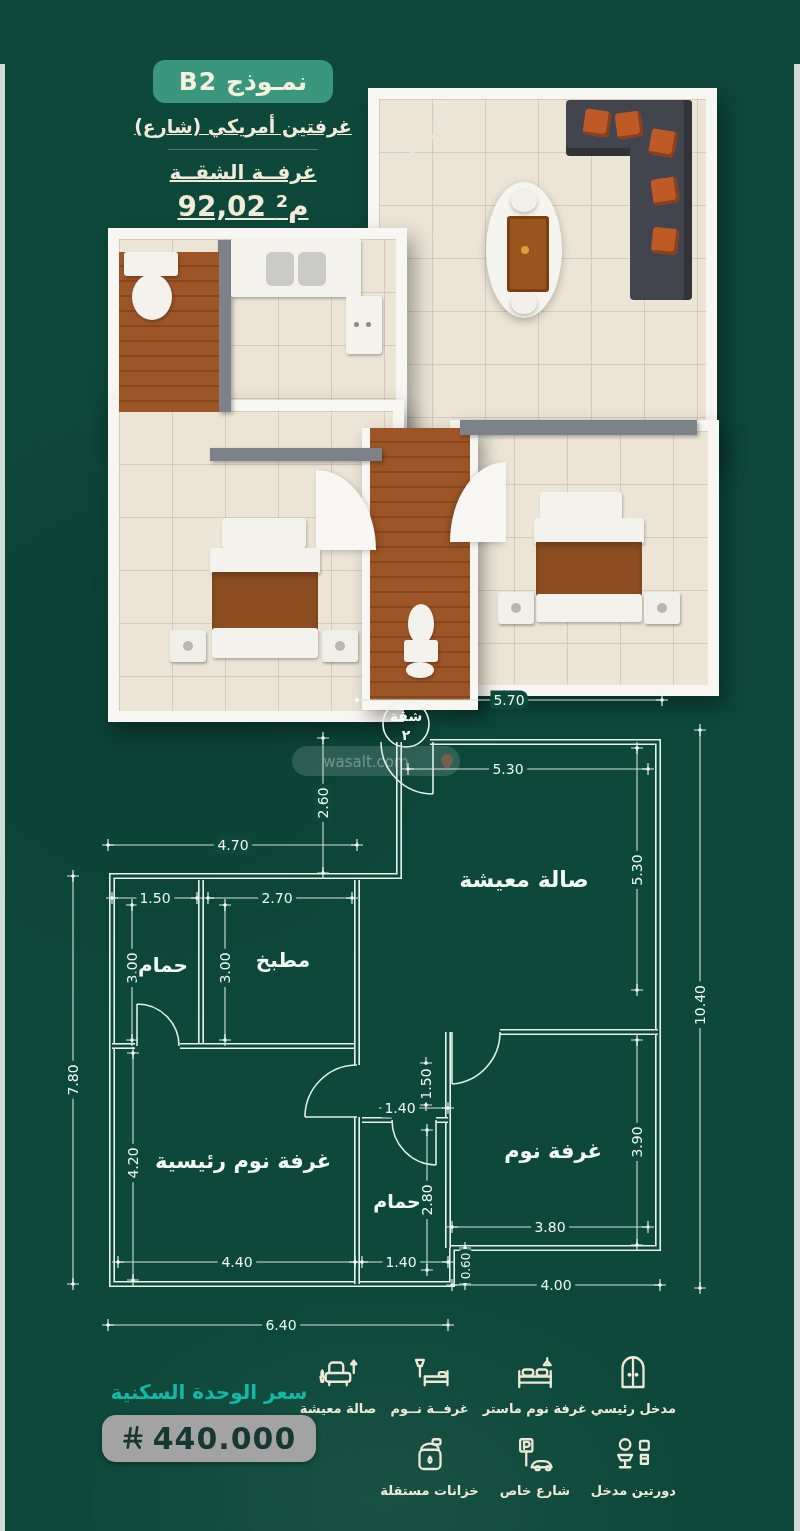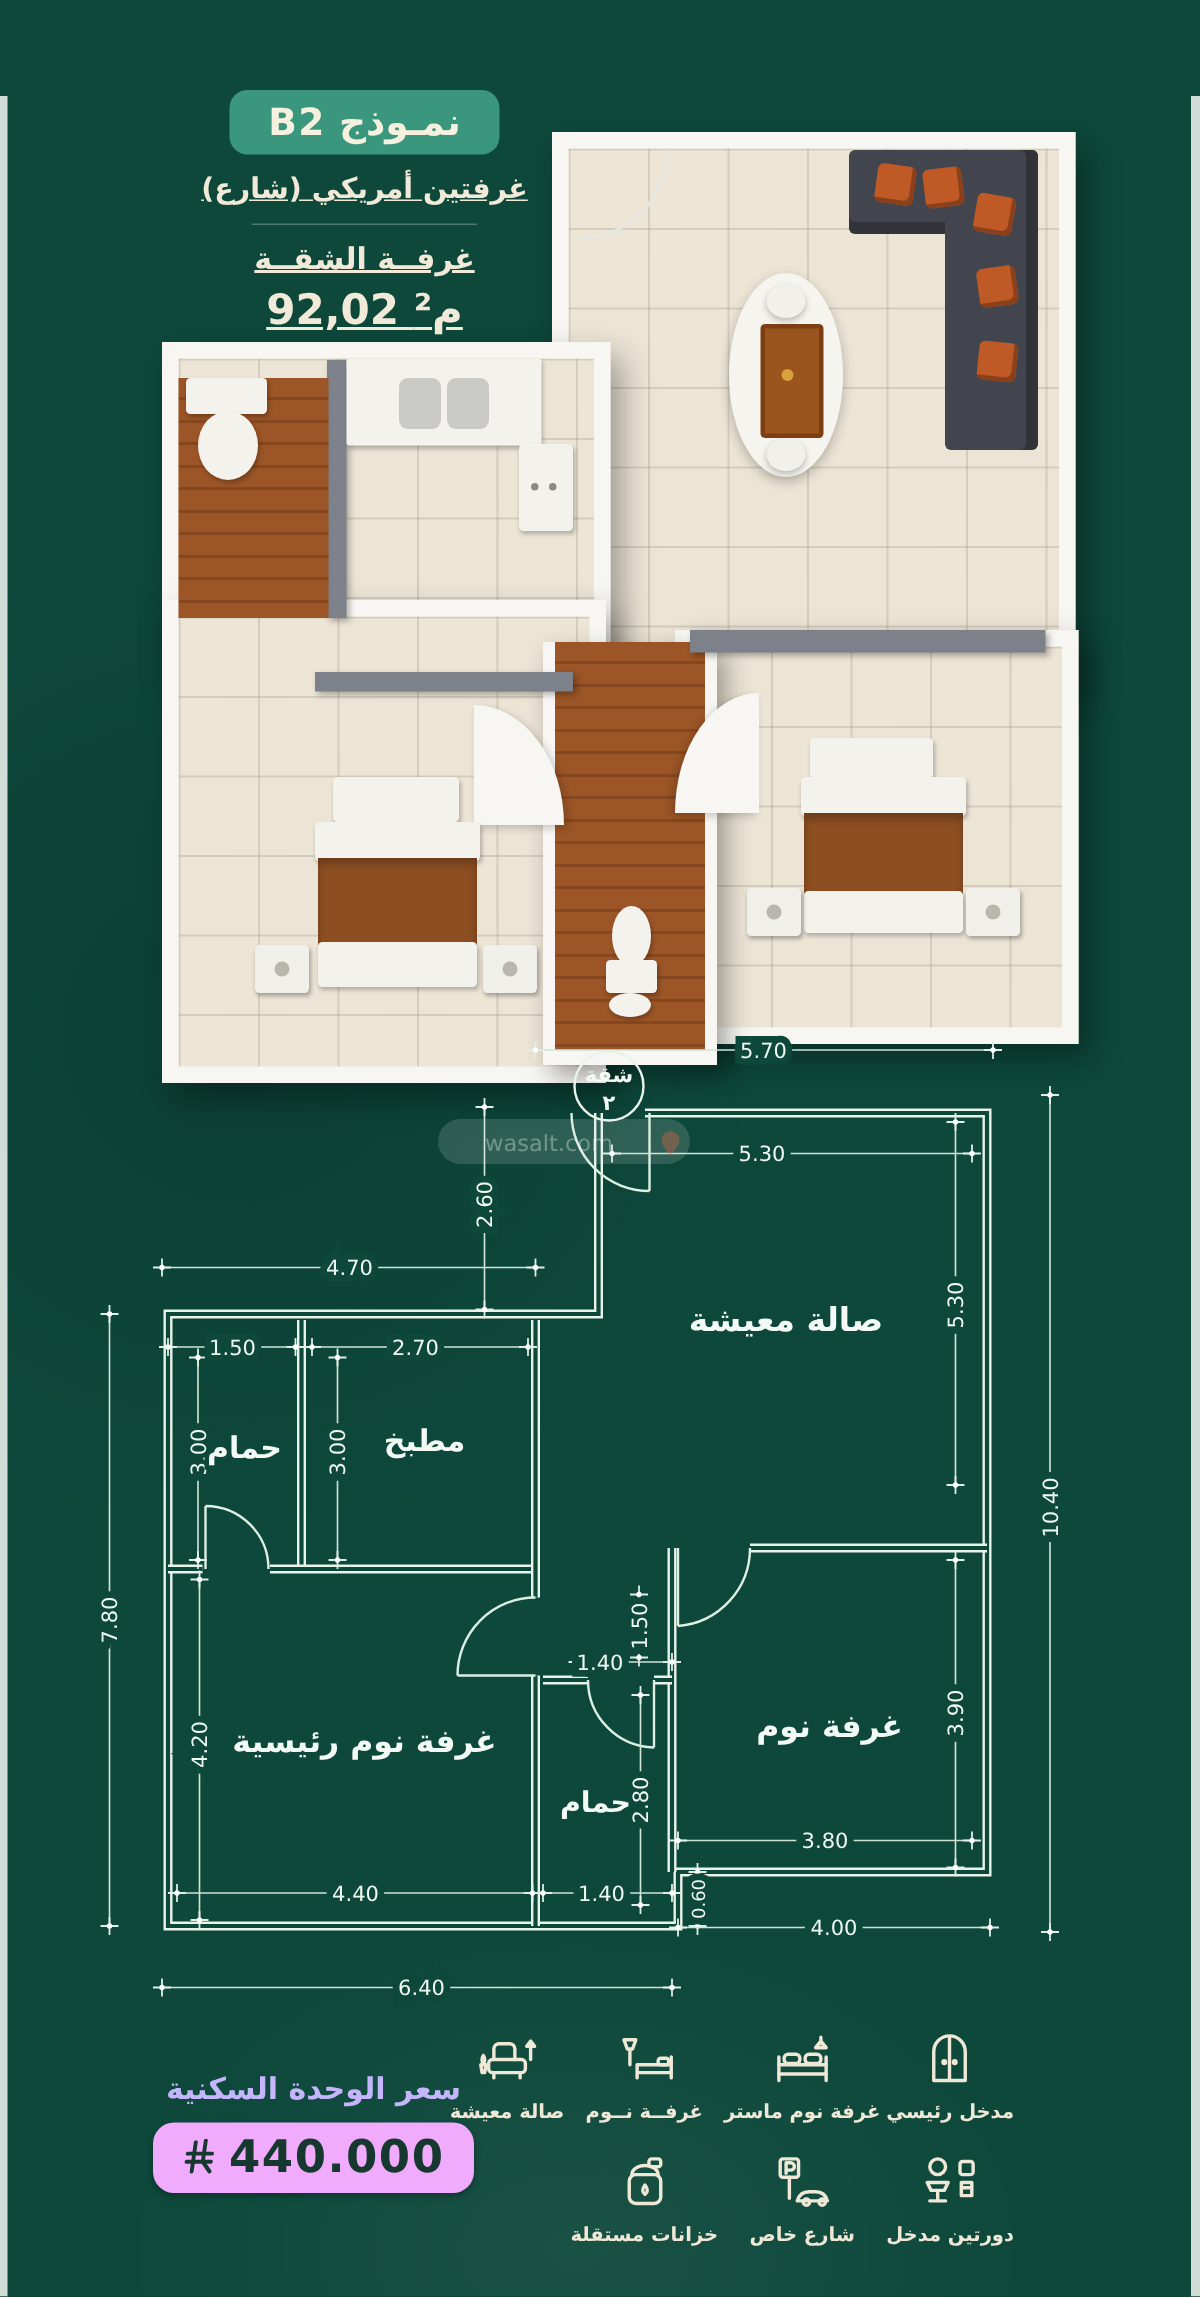--- a/index.html
+++ b/index.html
@@ -56,24 +56,24 @@
   .wi{stroke:#0d483b;stroke-width:2.8;fill:none;}
   .dim{stroke:#cfe3d7;stroke-width:1.1;}
   .door{stroke:#dcefe3;stroke-width:1.6;fill:none;}
   .dt{fill:#eef7f0;font-size:14px;text-anchor:middle;paint-order:stroke;stroke:#0d483b;stroke-width:9px;font-weight:400;}
   .rt{fill:#f3faf5;font-weight:700;text-anchor:middle;paint-order:stroke;stroke:#0d483b;stroke-width:6px;}
   .badge{stroke:#e8f3ea;stroke-width:1.6;fill:none;}
   .bt{fill:#f3faf5;font-size:14px;font-weight:700;text-anchor:middle;}
 
   
   #price{position:absolute;left:100px;top:1380px;width:218px;text-align:center;z-index:5;}
-  #price-label{font-size:20px;font-weight:700;color:#c4b5fd;}
+  #price-label{font-size:20px;font-weight:700;color:#14b8a6;}
   #price-pill{
     margin-top:11px;display:inline-flex;align-items:center;gap:9px;direction:ltr;
-    background:#f0abfc;border-radius:14px;padding:6px 20px;box-shadow:0 2px 5px rgba(0,0,0,.3);text-align:center;
+    background:#a3a3a3;border-radius:14px;padding:6px 20px;box-shadow:0 2px 5px rgba(0,0,0,.3);text-align:center;
   }
   #price-value{font-size:30px;font-weight:700;color:#17382e;letter-spacing:1px;}
   #features{
     position:absolute;left:320px;top:1352px;width:356px;z-index:5;
     display:grid;grid-template-columns:repeat(4,1fr);row-gap:18px;column-gap:4px;direction:rtl;
   }
   .feat{display:flex;flex-direction:column;align-items:center;gap:7px;}
   .feat svg{width:42px;height:42px;stroke:#efe8d6;stroke-width:2.6;fill:none;stroke-linecap:round;stroke-linejoin:round;}
   .feat .flabel{font-size:13px;font-weight:700;color:#efe8d6;white-space:nowrap;}
   #riyal{width:22px;height:26px;stroke:#17382e;stroke-width:2.4;fill:none;stroke-linecap:round;}

